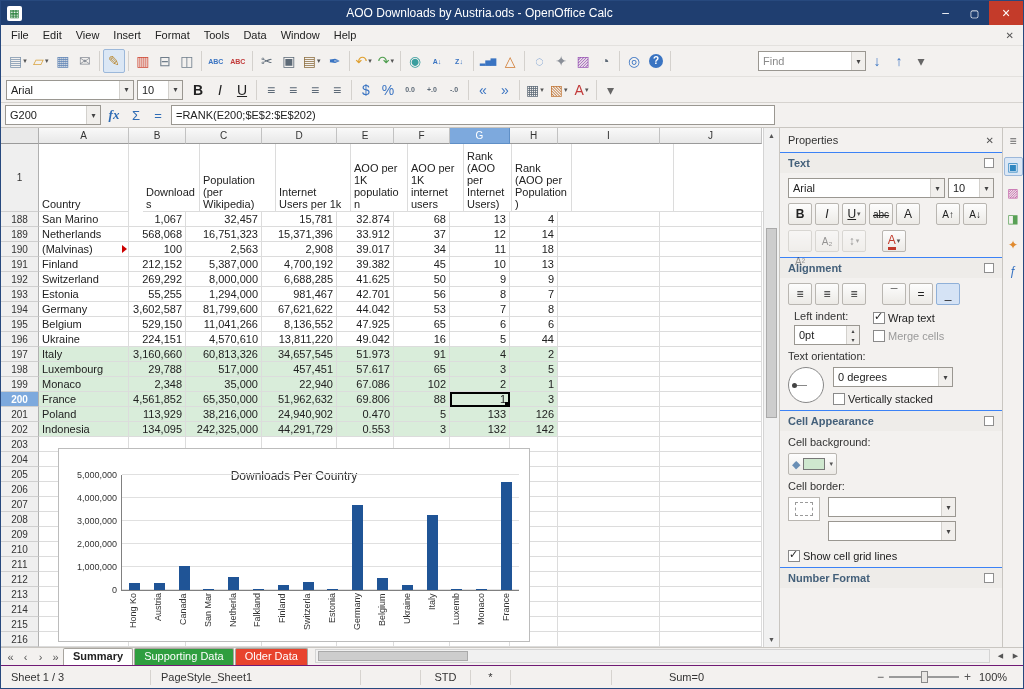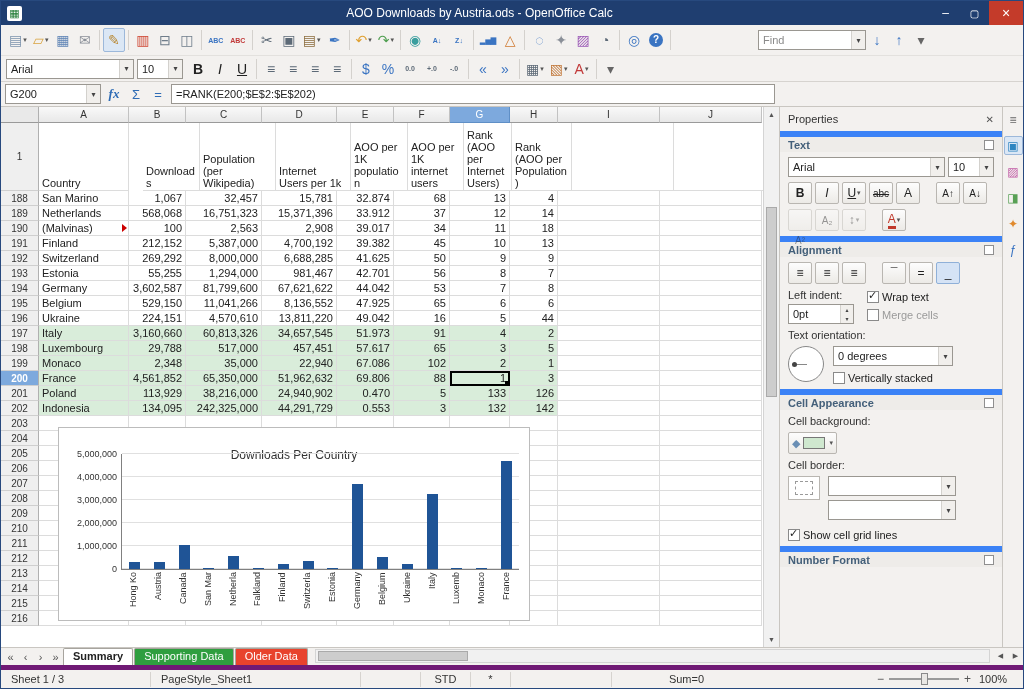--- a/index.html
+++ b/index.html
@@ -84,21 +84,21 @@
   .slot{flex:1;display:flex;justify-content:center;align-items:flex-end;height:100%;}
   .bar{width:11px;background:#1f5496;}
   .chart-xlabels{position:absolute;left:62px;right:10px;bottom:2px;height:46px;display:flex;}
   .xlab{flex:1;writing-mode:vertical-rl;transform:rotate(180deg);font-size:9px;color:#333;display:flex;align-items:center;justify-content:flex-end;overflow:hidden;}
 
   
   .sidebar{flex:1;background:#f3f1ef;border-left:1px solid #c9c6c1;display:flex;flex-direction:column;overflow:hidden;}
   .sb-header{height:24px;display:flex;align-items:center;padding:0 8px;color:#333;flex:none;}
   .sb-close{margin-left:auto;color:#555;}
   .sb-close::after{content:"✕";font-size:10px;}
-  .sb-sec-h{height:21px;display:flex;align-items:center;padding:0 8px;font-weight:bold;color:#44607a;border-top:6px solid #3b82f6;background:#eeece9;flex:none;}
+  .sb-sec-h{height:21px;display:flex;align-items:center;padding:0 8px;font-weight:bold;color:#44607a;border-top:1px solid #3b82f6;background:#eeece9;flex:none;}
   .sb-launch{margin-left:auto;width:10px;height:10px;border:1px solid #8f8f8f;background:#fff;}
   .sb-body{padding:5px 8px;display:flex;flex-direction:column;gap:5px;flex:none;}
   .sb-row{display:flex;align-items:center;gap:3px;}
   .sb-btn{height:22px;min-width:24px;padding:0 3px;display:inline-flex;align-items:center;justify-content:center;border:1px solid #b9b6b1;background:linear-gradient(#fdfdfd,#eceae6);border-radius:2px;font-size:12px;flex:none;}
   .sb-btn.pressed{background:#d5e3f5;border-color:#8fb0d8;}
   .sb-btn.disabled{opacity:.45;}
   .gap{width:10px;flex:none;}
   .cb{width:12px;height:12px;border:1px solid #8a8a8a;background:#fff;position:relative;flex:none;}
   .cb.checked::after{content:"✓";position:absolute;left:0;top:-3px;font-size:11px;color:#222;}
   .cb-label{white-space:nowrap;}
@@ -132,21 +132,21 @@
   .tab-nav.last::after{content:"»";}
   .tab{height:17px;line-height:15px;padding:0 9px;border:1px solid #a7a49e;border-bottom:none;background:#e6e3df;margin-right:1px;border-radius:2px 2px 0 0;white-space:nowrap;flex:none;}
   .tab.active{background:#fff;font-weight:bold;}
   .hscroll{flex:1;height:14px;background:#f1f1f1;border:1px solid #d4d4d4;margin:0 3px 1px 6px;position:relative;align-self:center;}
   .hs-thumb{position:absolute;top:1px;bottom:1px;left:2px;width:150px;background:#cdcdcd;border:1px solid #aaa;}
   .hs-btn{width:15px;height:14px;align-self:center;display:flex;align-items:center;justify-content:center;font-size:7px;color:#555;margin-bottom:1px;}
   .hs-btn.left::after{content:"◀";}
   .hs-btn.right::after{content:"▶";}
 
   
-  .statusbar{height:23px;display:flex;align-items:center;background:#f3f1ef;border-top:5px solid #701a75;font-size:11px;color:#333;flex:none;}
+  .statusbar{height:23px;display:flex;align-items:center;background:#f3f1ef;border-top:1px solid #701a75;font-size:11px;color:#333;flex:none;}
   .seg{padding:0 10px;border-right:1px solid #d6d3cf;height:15px;display:flex;align-items:center;white-space:nowrap;}
   .seg.s1{width:150px;}
   .seg.s2{width:210px;}
   .seg.s3{width:60px;}
   .seg.s4{width:50px;justify-content:center;}
   .seg.s5{width:40px;justify-content:center;}
   .seg.s6{width:100px;border-right:none;}
   .seg.s7{width:150px;justify-content:center;border-right:none;border-left:1px solid #d6d3cf;}
   .flexfill{flex:1;}
   .zoom{display:flex;align-items:center;gap:5px;padding:0 8px;}
@@ -166,20 +166,32 @@
   <div class="titlebar">
     <span class="app-icon">▦</span>
     <span class="title-text">AOO Downloads by Austria.ods - OpenOffice Calc</span>
     <span class="win-controls">
       <span class="win-btn min"></span>
       <span class="win-btn max"></span>
       <span class="win-btn close"></span>
     </span>
   </div>
 
+  <div class="menubar" id="menubar">
+    <span class="menu-item">File</span>
+      <span class="menu-item">Edit</span>
+      <span class="menu-item">View</span>
+      <span class="menu-item">Insert</span>
+      <span class="menu-item">Format</span>
+      <span class="menu-item">Tools</span>
+      <span class="menu-item">Data</span>
+      <span class="menu-item">Window</span>
+      <span class="menu-item">Help</span>
+      <span class="menu-close"></span>
+  </div>
 
   <div class="toolbar" id="toolbar-standard">
     <span id="std-icons" style="display:inline-flex;align-items:center;">
         <span class="tb-btn">
           <span class="tb-glyph" style="color: rgb(125, 148, 173);">▤</span>
           <span class="tb-drop">▾</span>
         </span>
         <span class="tb-btn">
           <span class="tb-glyph" style="color: rgb(217, 164, 65);">▱</span>
           <span class="tb-drop">▾</span>
@@ -972,21 +984,21 @@
             <span class="sb-btn">
               <span>¯</span>
             </span>
             <span class="sb-btn">
               <span>=</span>
             </span>
             <span class="sb-btn pressed">
               <span>_</span>
             </span>
           </div>
-        <div class="sb-row" style="align-items:flex-start;">
+        <div class="sb-row" style="align-items:flex-start;margin-left:6px;">
           <div style="display:flex;flex-direction:column;gap:3px;">
             <span class="sb-label">Left indent:</span>
             <span class="spin">
               <span class="spin-text">0pt</span>
               <span class="spin-btns">
                   <span class="spin-up"></span>
                   <span class="spin-down"></span>
                 </span>
             </span>
           </div>

